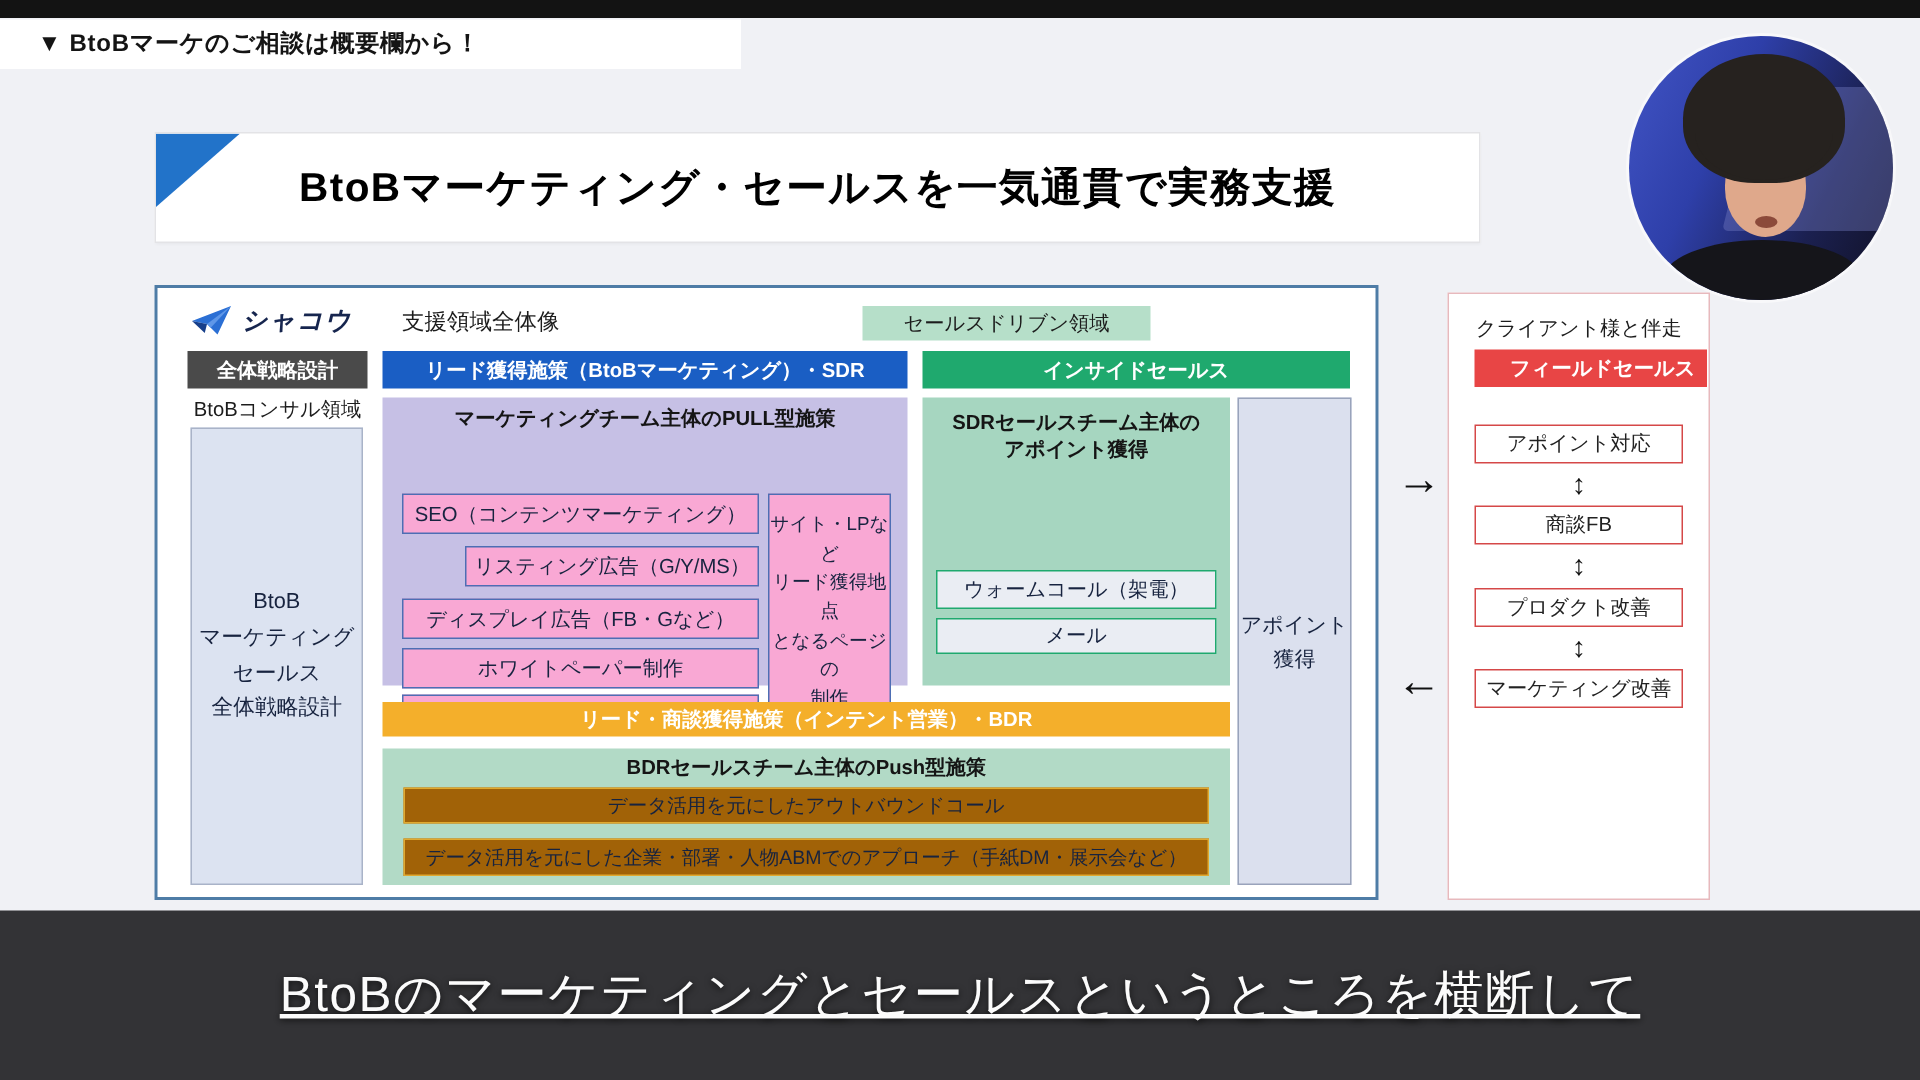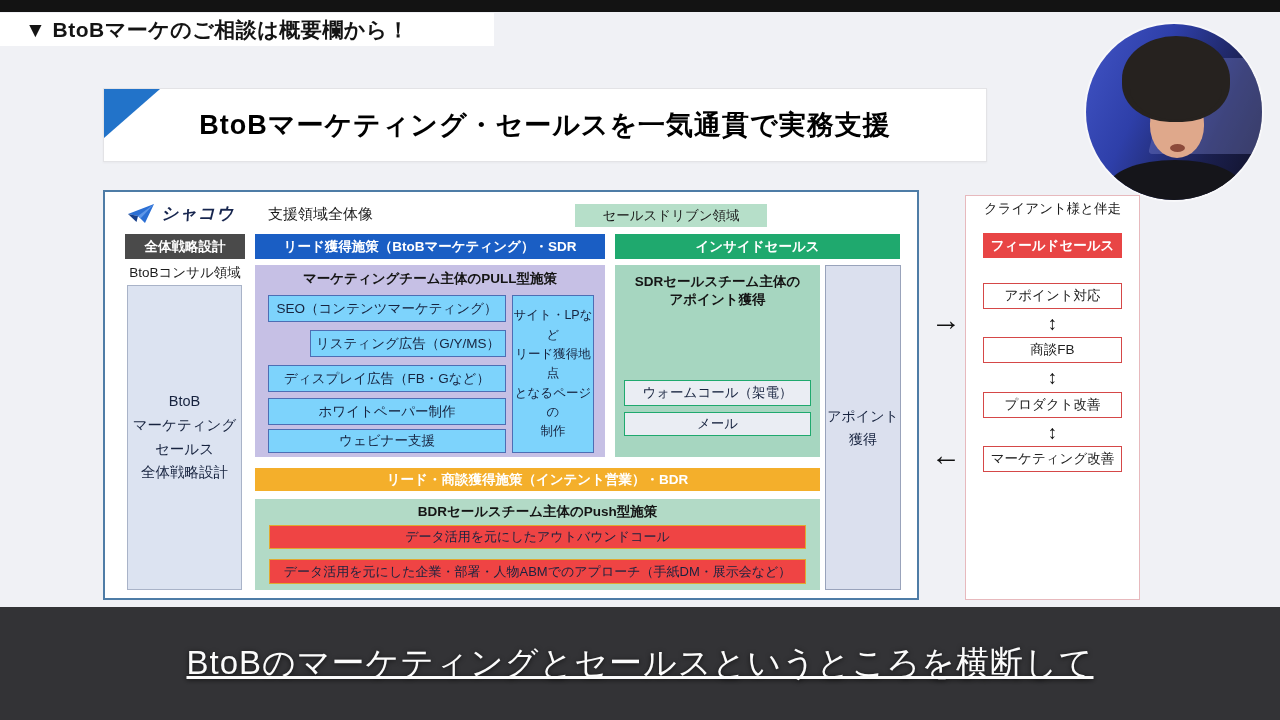--- a/index.html
+++ b/index.html
@@ -8,21 +8,21 @@
     background:var(--page-bg,#f0f1f5);
     font-family:"Liberation Sans","DejaVu Sans",sans-serif;
     color:#1b1b1b;
   }
   .abs{position:absolute;}
   .c{display:flex;align-items:center;justify-content:center;text-align:center;}
   .prelines{white-space:pre-line;}
 
   .top-strip{left:0;top:0;width:1280px;height:12px;background:#131313;}
   .marquee-band{left:0;top:13px;width:494px;height:33px;background:#ffffff;display:flex;align-items:center;}
-  .marquee-text{font-size:21px;font-weight:600;color:#141414;padding-left:25px;letter-spacing:.5px;}
+  .marquee-text{font-size:16px;font-weight:600;color:#141414;padding-left:25px;letter-spacing:.5px;}
 
   .title-card{left:103px;top:88px;width:882px;height:72px;background:#fff;border:1px solid #e3e3e6;box-shadow:0 1px 2px rgba(0,0,0,.04);}
   .title-corner{left:0;top:0;width:56px;height:49px;background:var(--title-triangle,#2273c9);clip-path:polygon(0 0,100% 0,0 100%);}
   .title-text{width:100%;height:100%;font-size:27px;font-weight:700;color:#000000;letter-spacing:1px;}
 
   
   .webcam{left:1086px;top:24px;width:176px;height:176px;border-radius:50%;overflow:hidden;
     background:linear-gradient(115deg,#4255c6 0%,#2e3fa9 35%,#1b2050 70%,#101022 100%);box-shadow:0 0 0 2px rgba(255,255,255,.5);}
   .wc-panel{right:-18px;top:34px;width:120px;height:96px;background:rgba(120,130,200,.38);transform:skewX(-14deg);border-radius:4px;}
   .wc-face{left:64px;top:70px;width:54px;height:64px;background:#dfa88b;border-radius:46% 46% 50% 50%;}
@@ -43,37 +43,37 @@
   .hdr{height:25px;font-size:13.5px;font-weight:700;color:#fff;}
   .hdr-strategy{left:20px;top:42px;width:120px;background:var(--dark-header,#4a4a4a);}
   .hdr-lead{left:150px;top:42px;width:350px;background:var(--blue,#1a5ec4);}
   .hdr-inside{left:510px;top:42px;width:285px;background:var(--green,#1fa96e);}
 
   .consult-label{left:18px;top:72px;width:124px;font-size:13.5px;text-align:center;color:#1c1c1c;}
   .consult-box{left:22px;top:93px;width:115px;height:305px;background:#dce3f1;border:1px solid #a9b3c8;box-sizing:border-box;font-size:14.5px;line-height:1.65;color:#17233f;}
 
   .panel-pull{left:150px;top:73px;width:350px;height:192px;background:var(--purple-light,#c6c0e5);}
   .panel-heading{width:100%;text-align:center;font-size:13.5px;font-weight:600;color:#151515;line-height:1.35;}
-  .pbox{background:#7dd3fc;border:1px solid var(--box-border-blue,#4d6eb4);box-sizing:border-box;font-size:13.5px;color:#17233f;}
+  .pbox{background:#f9a8d4;border:1px solid var(--box-border-blue,#4d6eb4);box-sizing:border-box;font-size:13.5px;color:#17233f;margin-top:34px;}
   .sitelp{font-size:12.5px;line-height:1.55;}
 
   .panel-sdr{left:510px;top:73px;width:205px;height:192px;background:var(--green-light,#a6d6c0);}
   .gbox{background:#eaedf3;border:1px solid var(--green,#1fa96e);box-sizing:border-box;font-size:13.5px;color:#17233f;}
 
   .panel-appoint{left:720px;top:73px;width:76px;height:325px;background:#dbe0ee;border:1px solid #99a3bb;box-sizing:border-box;font-size:14px;line-height:1.6;color:#17233f;}
 
   .bar-bdr{left:150px;top:276px;width:565px;height:23px;background:var(--yellow,#f4af2b);font-size:13.5px;font-weight:700;color:#fff;}
   .panel-bdr{left:150px;top:307px;width:565px;height:91px;background:var(--green-bdr,#b2dac6);}
-  .ybox{background:#ef4444;border:1px solid #e0a930;box-sizing:border-box;font-size:13px;color:#17233f;}
+  .ybox{background:#a16207;border:1px solid #e0a930;box-sizing:border-box;font-size:13px;color:#17233f;}
 
   .flow-arrow{width:40px;height:36px;font-size:30px;font-weight:700;color:#111;}
 
   .client-panel{left:965px;top:195px;width:175px;height:405px;background:#fff;border:1px solid var(--client-border,#e7b9bd);box-sizing:border-box;}
-  .client-title{left:0;top:4px;width:100%;text-align:center;font-size:13.5px;color:#1c1c1c;}
-  .field-sales{left:17px;top:37px;width:139px;height:25px;background:var(--red,#e84545);color:#fff;font-size:13.5px;font-weight:700;}
+  .client-title{left:0;top:14px;width:100%;text-align:center;font-size:13.5px;color:#1c1c1c;}
+  .field-sales{left:17px;top:37px;width:139px;height:25px;background:var(--red,#e84545);color:#fff;font-size:13.5px;font-weight:700;padding-left:16px;}
   .step{left:17px;width:139px;height:26px;background:#fff;border:1.5px solid var(--red-border,#d54848);box-sizing:border-box;font-size:13.5px;color:#222;}
   .updown{left:0;width:100%;text-align:center;font-size:19px;font-weight:700;color:#111;line-height:1;}
 
   .caption-band{left:0;top:607px;width:1280px;height:113px;background:var(--band-dark,#333336);display:flex;align-items:center;justify-content:center;}
   .caption-text{font-size:33px;font-weight:500;color:#fbfbfb;letter-spacing:1px;text-shadow:0 1px 5px rgba(0,0,0,.7);text-decoration:underline;}
 </style>
 </head>
 <body>
 
 <div class="stage">

